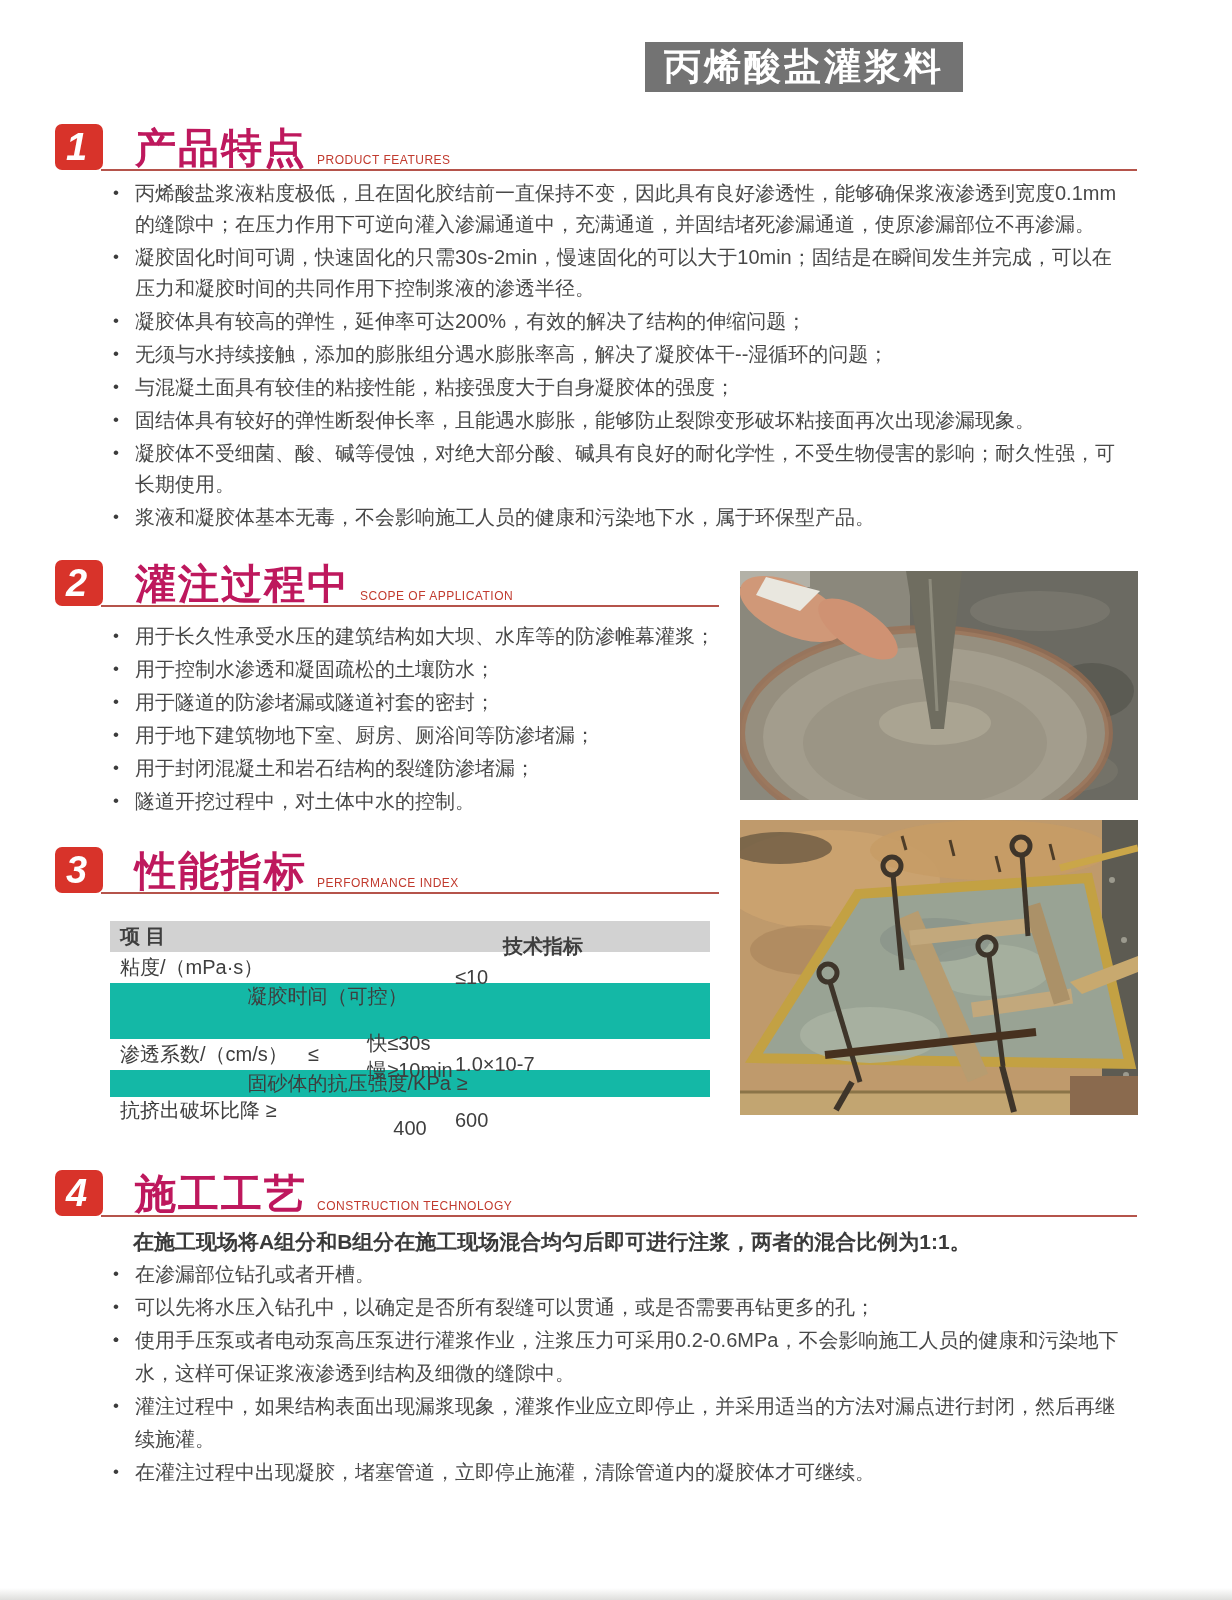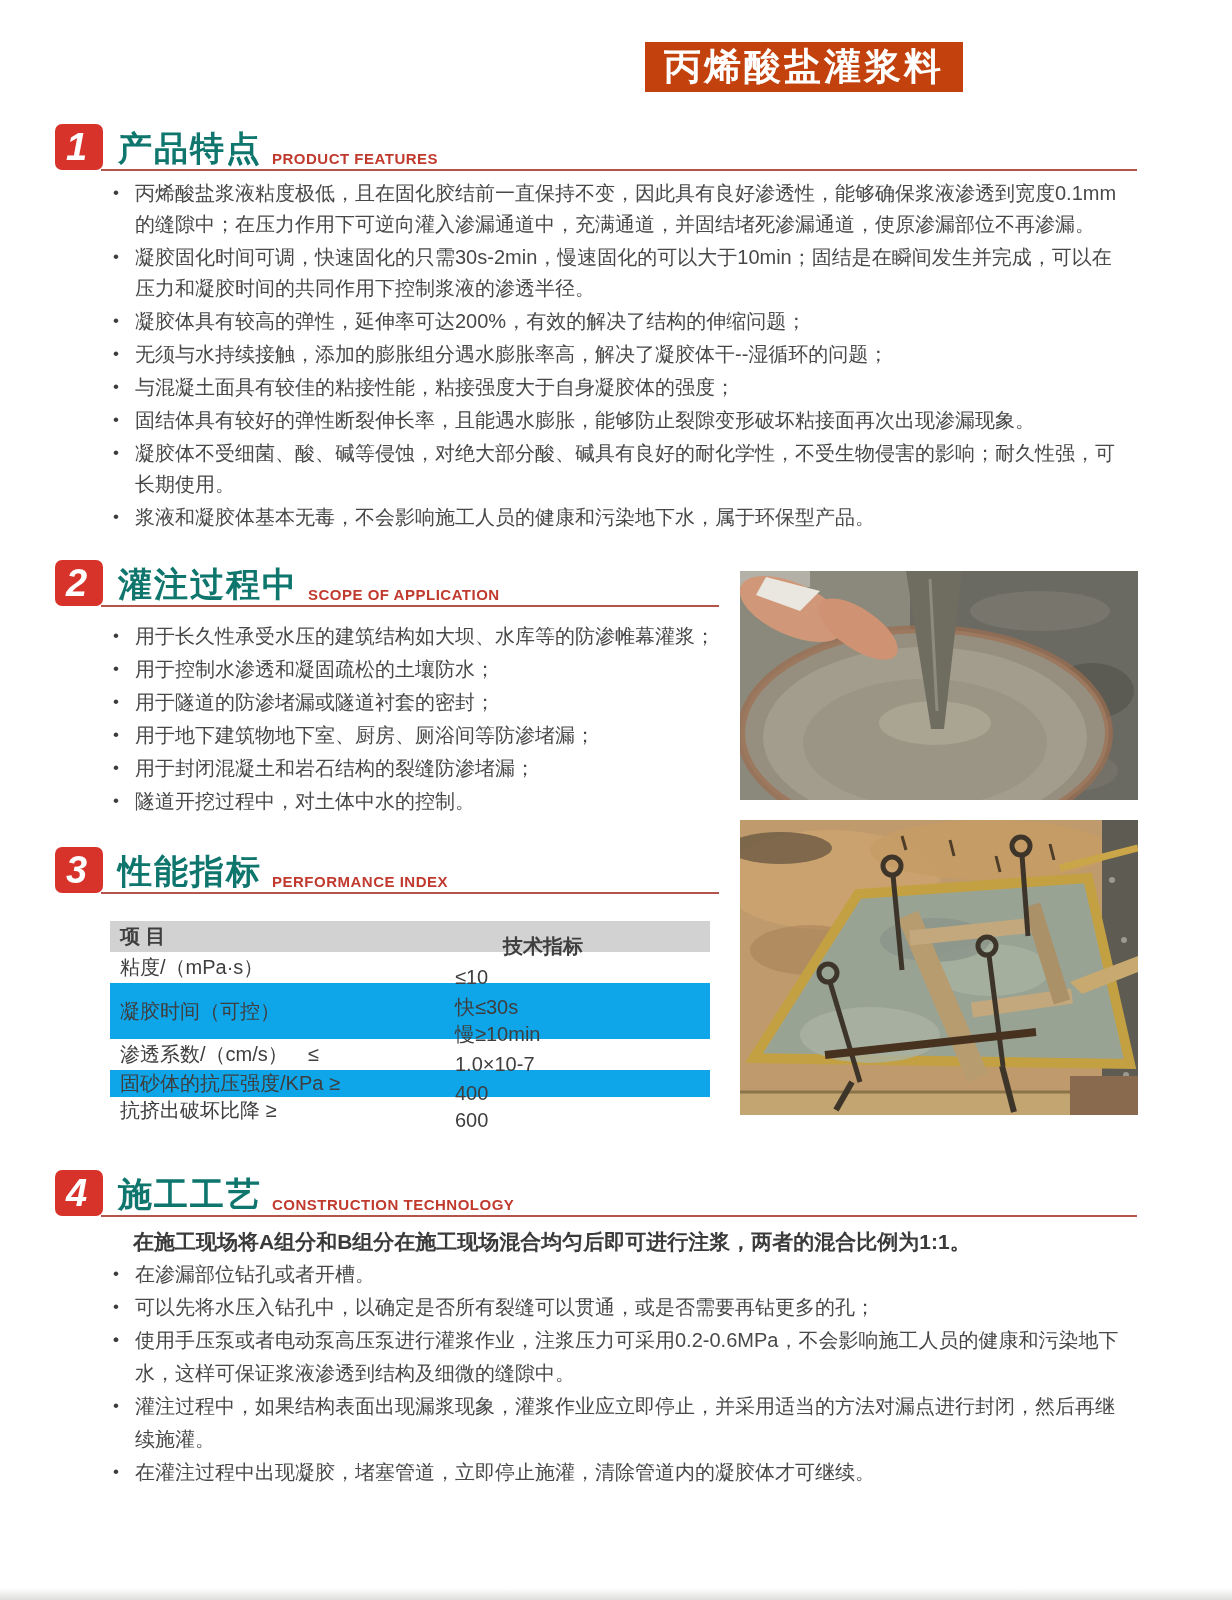--- a/index.html
+++ b/index.html
@@ -4,53 +4,53 @@
 <style>
   html,body{margin:0;padding:0;}
   body{
     width:1232px;height:1600px;position:relative;background:#ffffff;
     font-family:"Liberation Sans","DejaVu Sans",sans-serif;
     color:#454545;overflow:hidden;
   }
   
   .title-banner{
     position:absolute;left:645px;top:42px;width:318px;height:50px;
-    background:#c2410c;color:#fff;font-size:37px;font-weight:bold;
+    background:#737373;color:#fff;font-size:37px;font-weight:bold;
     display:flex;align-items:center;justify-content:center;letter-spacing:3px;
   }
   
   .sec-header{position:absolute;left:55px;height:48px;display:flex;align-items:flex-end;}
   .badge{
     width:48px;height:46px;background:#d8332a;border-radius:7px;color:#fff;
     font-style:italic;font-weight:bold;font-size:38px;line-height:44px;
     display:flex;align-items:center;justify-content:center;padding-right:5px;box-sizing:border-box;
   }
-  .zh{color:#0f766e;font-size:34px;font-weight:bold;margin-left:15px;line-height:44px;letter-spacing:2px;}
-  .en{color:#c13a2e;font-size:15px;font-weight:bold;margin-left:10px;margin-bottom:3px;letter-spacing:0.5px;text-align:right;}
+  .zh{color:#be185d;font-size:41px;font-weight:bold;margin-left:32px;line-height:44px;letter-spacing:2px;}
+  .en{color:#c13a2e;font-size:12px;font-weight:normal;margin-left:10px;margin-bottom:3px;letter-spacing:0.5px;text-align:right;}
   .rule{position:absolute;left:46px;bottom:-1px;height:2px;background:#b5544b;}
   .rule-long{width:1036px;}
   .rule-short{width:618px;}
   
   .bullets{position:absolute;list-style:none;margin:0;padding:0;}
   .bullets li{position:relative;padding-left:27px;font-size:20px;line-height:31px;margin-bottom:2px;color:#484848;}
   .bullets.wide li{line-height:31px;margin-bottom:2px;}
   .bullets.loose li{line-height:33px;margin-bottom:0;}
   .dot{position:absolute;left:5px;top:-1px;font-size:17px;color:#3c3c3c;}
   
   .intro{position:absolute;left:133px;top:1228px;width:1000px;font-size:21px;font-weight:bold;color:#3a3a3a;}
   
   .ptable{position:absolute;left:110px;top:921px;width:600px;font-size:20px;color:#3e3e3e;}
   .trow{display:flex;align-items:center;}
   .trow .c1{width:345px;padding-left:10px;box-sizing:border-box;}
   .trow .c2{flex:1;margin-top:20px;}
   .thead{background:#d2d2d2;font-weight:bold;height:31px;gap:48px;}
   .r-std{height:31px;}
   .r-tall{height:56px;}
   .r-low{height:27px;}
-  .gray{background:#0ea5e9;}
+  .gray{background:#14b8a6;flex-direction:column;}
   .twolines div{line-height:27px;}
   
   .photo{position:absolute;overflow:hidden;}
   .photo svg{display:block;width:100%;height:100%;}
   #photo1{left:740px;top:571px;width:398px;height:229px;}
   #photo2{left:740px;top:820px;width:398px;height:295px;}
   
   .bottom-shade{position:absolute;left:0;right:0;bottom:0;height:12px;
     background:linear-gradient(#ffffff,#dededc);}
 </style>

